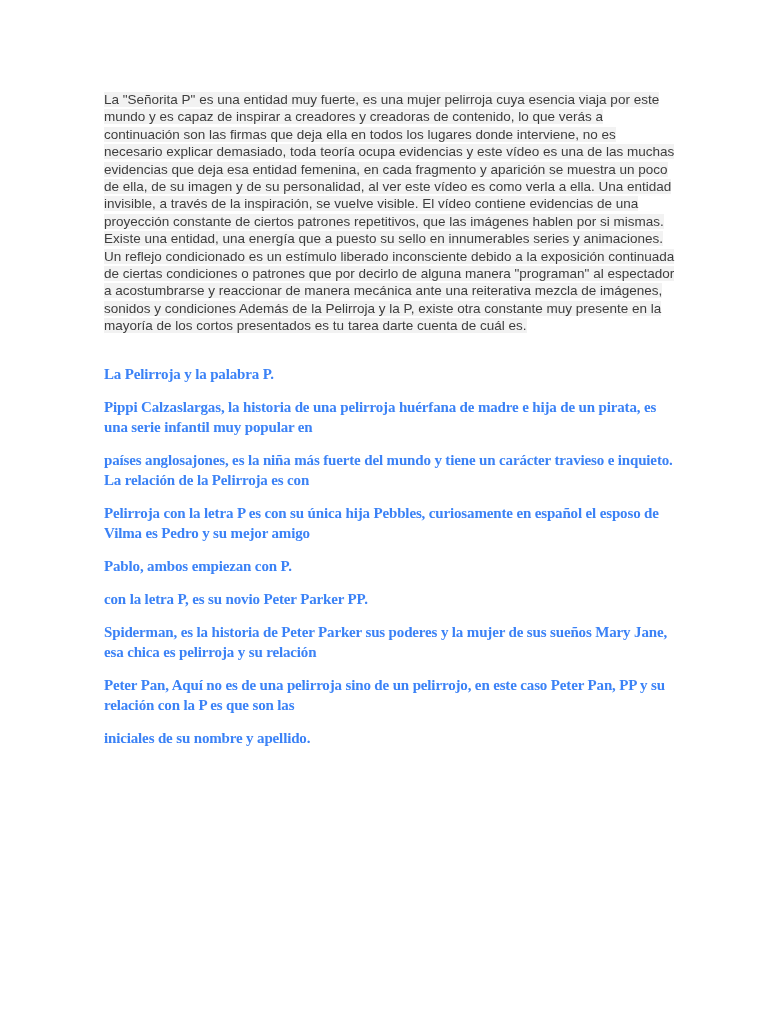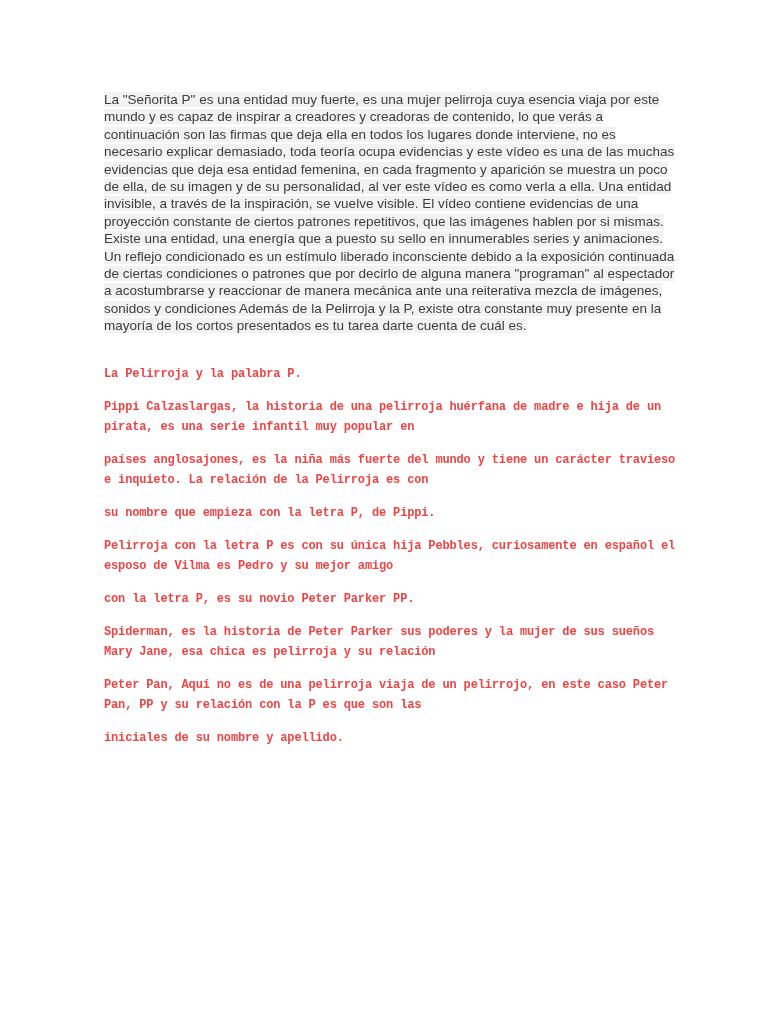--- a/index.html
+++ b/index.html
@@ -26,42 +26,42 @@
     color: #3d3d3d;
     margin: 0 0 29px 0;
     text-align: left;
   }
   .intro .hl {
     background: #f2f2f2;
     box-decoration-break: clone;
     -webkit-box-decoration-break: clone;
   }
   .bold-paragraphs p {
-    font-family: Liberation Mono, monospace;
+    font-family: Liberation Serif, serif;
     font-weight: 700;
-    font-size: 12px;
+    font-size: 15px;
     line-height: 20px;
     letter-spacing: -0.15px;
-    color: #ef4444;
+    color: #3b82f6;
     margin: 0 0 13px 0;
     text-align: left;
   }
 </style>
 </head>
 <body>
 
 <div class="page">
 
   <p class="intro"><span class="hl">La "Señorita P" es una entidad muy fuerte, es una mujer pelirroja cuya esencia viaja por este mundo y es capaz de inspirar a creadores y creadoras de contenido, lo que verás a continuación son las firmas que deja ella en todos los lugares donde interviene, no es necesario explicar demasiado, toda teoría ocupa evidencias y este vídeo es una de las muchas evidencias que deja esa entidad femenina, en cada fragmento y aparición se muestra un poco de ella, de su imagen y de su personalidad, al ver este vídeo es como verla a ella. Una entidad invisible, a través de la inspiración, se vuelve visible. El vídeo contiene evidencias de una proyección constante de ciertos patrones repetitivos, que las imágenes hablen por si mismas. Existe una entidad, una energía que a puesto su sello en innumerables series y animaciones. Un reflejo condicionado es un estímulo liberado inconsciente debido a la exposición continuada de ciertas condiciones o patrones que por decirlo de alguna manera "programan" al espectador a acostumbrarse y reaccionar de manera mecánica ante una reiterativa mezcla de imágenes, sonidos y condiciones Además de la Pelirroja y la P, existe otra constante muy presente en la mayoría de los cortos presentados es tu tarea darte cuenta de cuál es.</span></p>
 
   <div class="bold-paragraphs">
     <p>La Pelirroja y la palabra P.</p>
     <p>Pippi Calzaslargas, la historia de una pelirroja huérfana de madre e hija de un pirata, es una serie infantil muy popular en</p>
     <p>países anglosajones, es la niña más fuerte del mundo y tiene un carácter travieso e inquieto. La relación de la Pelirroja es con</p>
-    <p>su nombre que empieza con la letra P, de Pippi.</p>
     <p>Pelirroja con la letra P es con su única hija Pebbles, curiosamente en español el esposo de Vilma es Pedro y su mejor amigo</p>
+    <p>Pablo, ambos empiezan con P.</p>
     <p>con la letra P, es su novio Peter Parker PP.</p>
     <p>Spiderman, es la historia de Peter Parker sus poderes y la mujer de sus sueños Mary Jane, esa chica es pelirroja y su relación</p>
-    <p>Peter Pan, Aquí no es de una pelirroja viaja de un pelirrojo, en este caso Peter Pan, PP y su relación con la P es que son las</p>
+    <p>Peter Pan, Aquí no es de una pelirroja sino de un pelirrojo, en este caso Peter Pan, PP y su relación con la P es que son las</p>
     <p>iniciales de su nombre y apellido.</p>
   </div>
 
 </div>
 
 </body></html>

